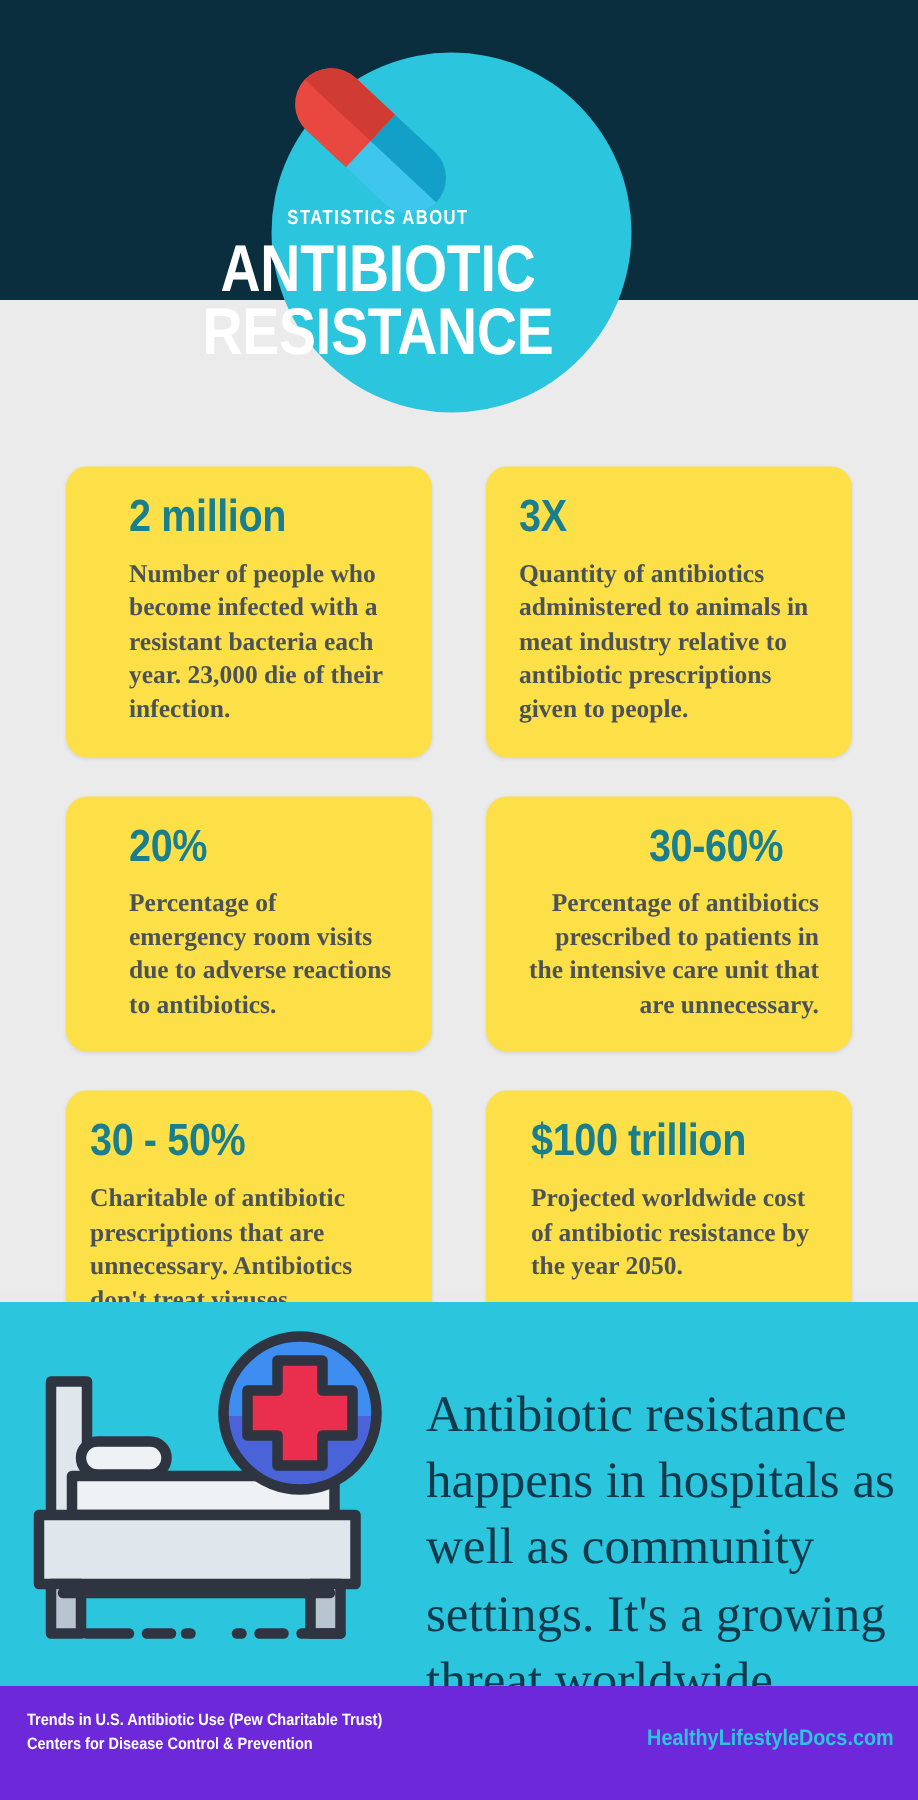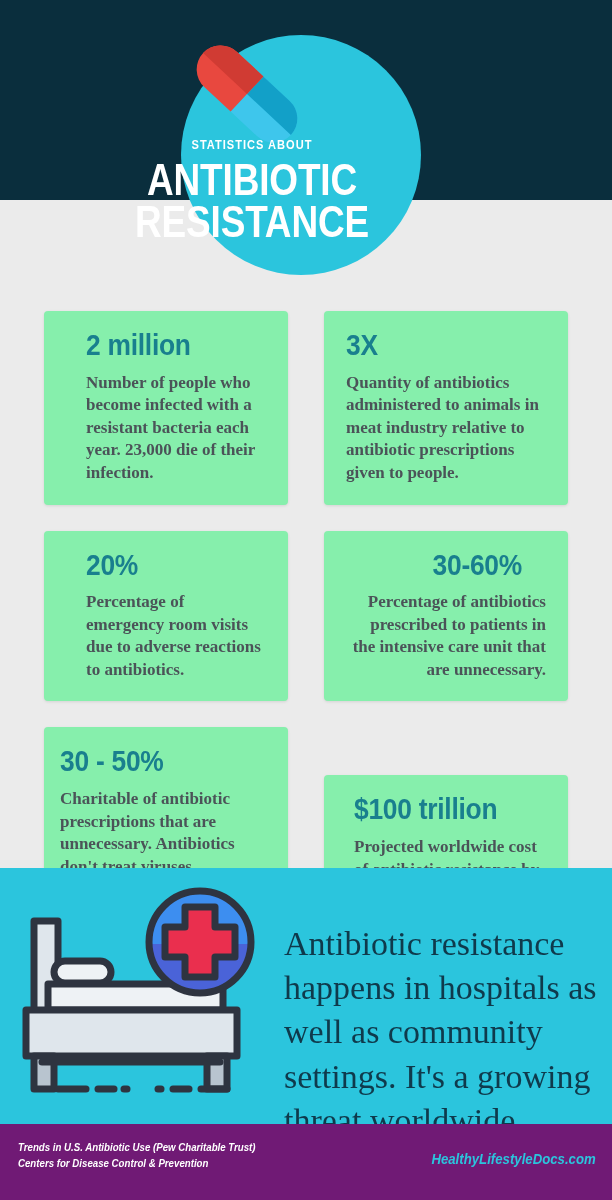--- a/index.html
+++ b/index.html
@@ -91,32 +91,32 @@
     position: absolute;
     left: 44px;
     top: 311px;
     width: 524px;
     display: grid;
     grid-template-columns: 244px 244px;
     column-gap: 36px;
     row-gap: 26px;
   }
   .card {
-    background: #86efac;
-    border-radius: 4px;
+    background: #fde047;
+    border-radius: 14px;
     box-shadow: 0 1px 3px rgba(0,0,0,0.10);
     padding: 18px 22px 20px 22px;
     box-sizing: border-box;
   }
   .card-r1c1 { min-height: 156px; padding-left: 42px; }
   .card-r1c2 { min-height: 156px; }
   .card-r2c1 { min-height: 152px; padding-left: 42px; }
   .card-r2c2 { min-height: 152px; text-align: right; }
   .card-r3c1 { min-height: 156px; padding-left: 16px; }
-  .card-r3c2 { min-height: 156px; padding-left: 30px; margin-top: 48px; }
+  .card-r3c2 { min-height: 156px; padding-left: 30px; }
 
   .stat-value {
     font-family: "Liberation Sans Narrow", "Liberation Sans", sans-serif;
     font-weight: 700;
     font-size: 30px;
     color: #197f8e;
     line-height: 1.05;
     letter-spacing: -0.01em;
     transform: scaleX(0.88);
     transform-origin: left center;
@@ -159,22 +159,21 @@
     color: #0f3a4c;
   }
 
   
   .footer {
     position: absolute;
     left: 0;
     top: 1124px;
     width: 612px;
     height: 76px;
-    background: #701a75;
-    font-style: italic;
+    background: #6d28d9;
   }
   .footer-sources {
     position: absolute;
     left: 18px;
     top: 16px;
     font-family: "Liberation Sans Narrow", "Liberation Sans", sans-serif;
     font-weight: 700;
     font-size: 11px;
     line-height: 1.45;
     color: #ffffff;

